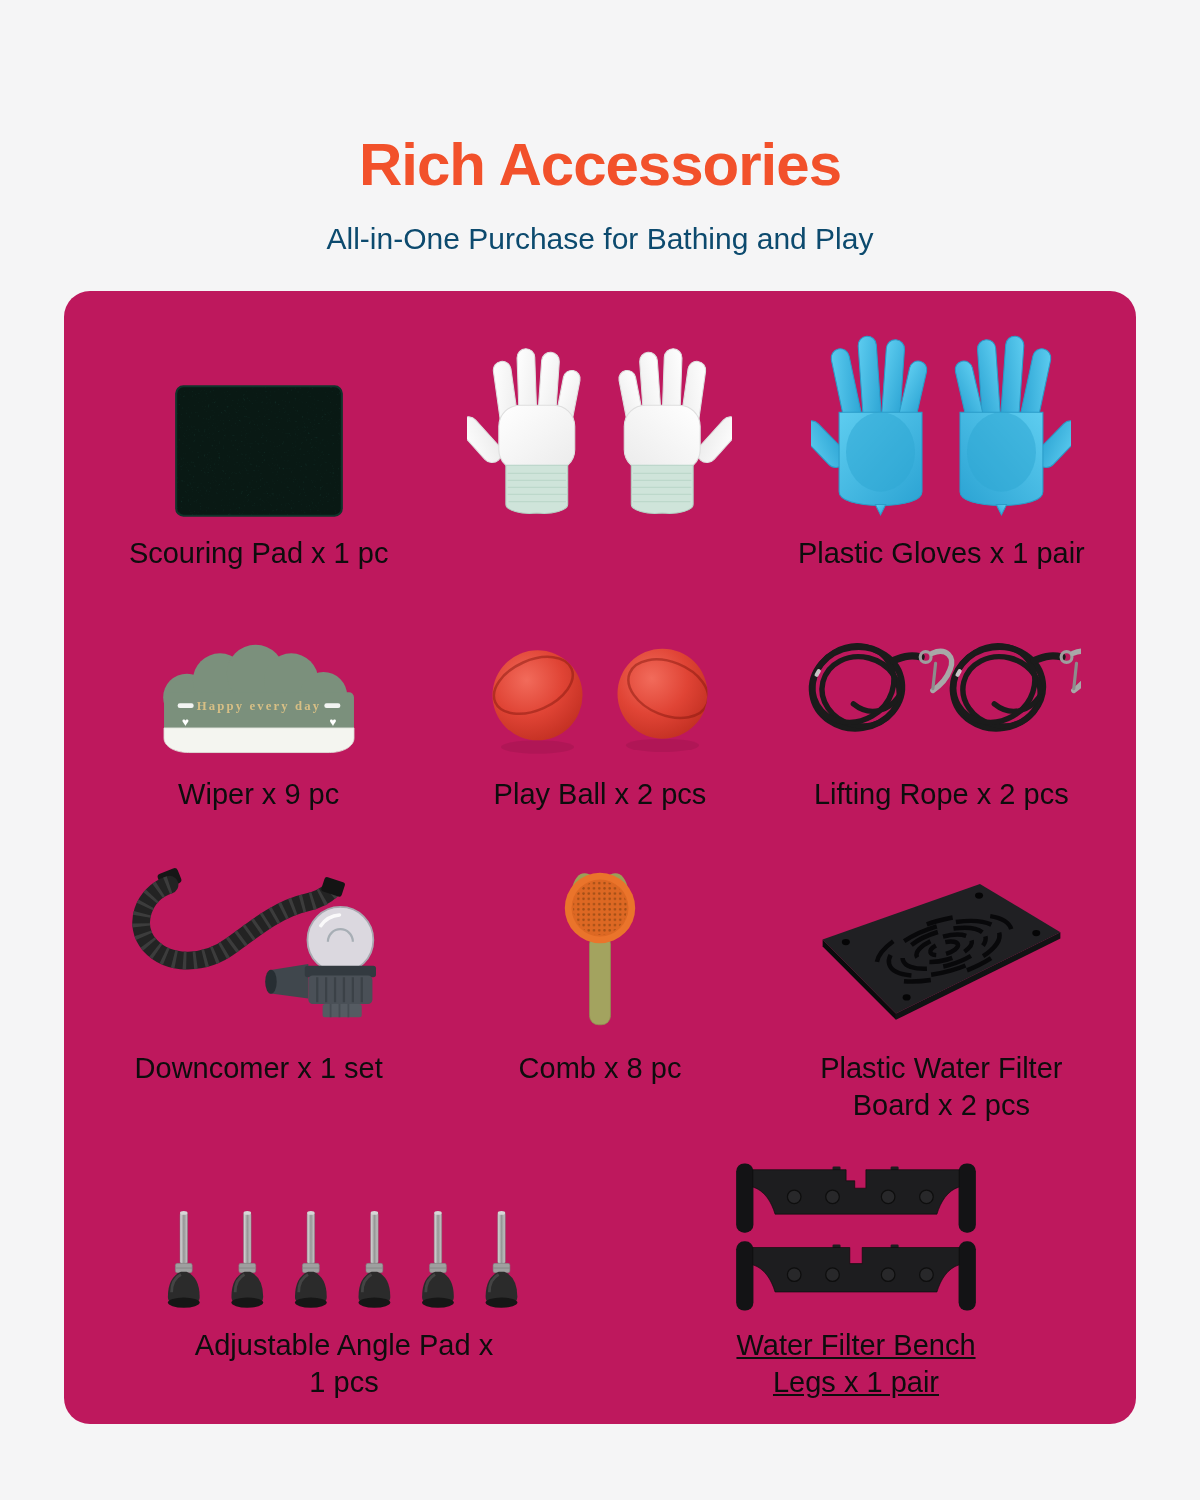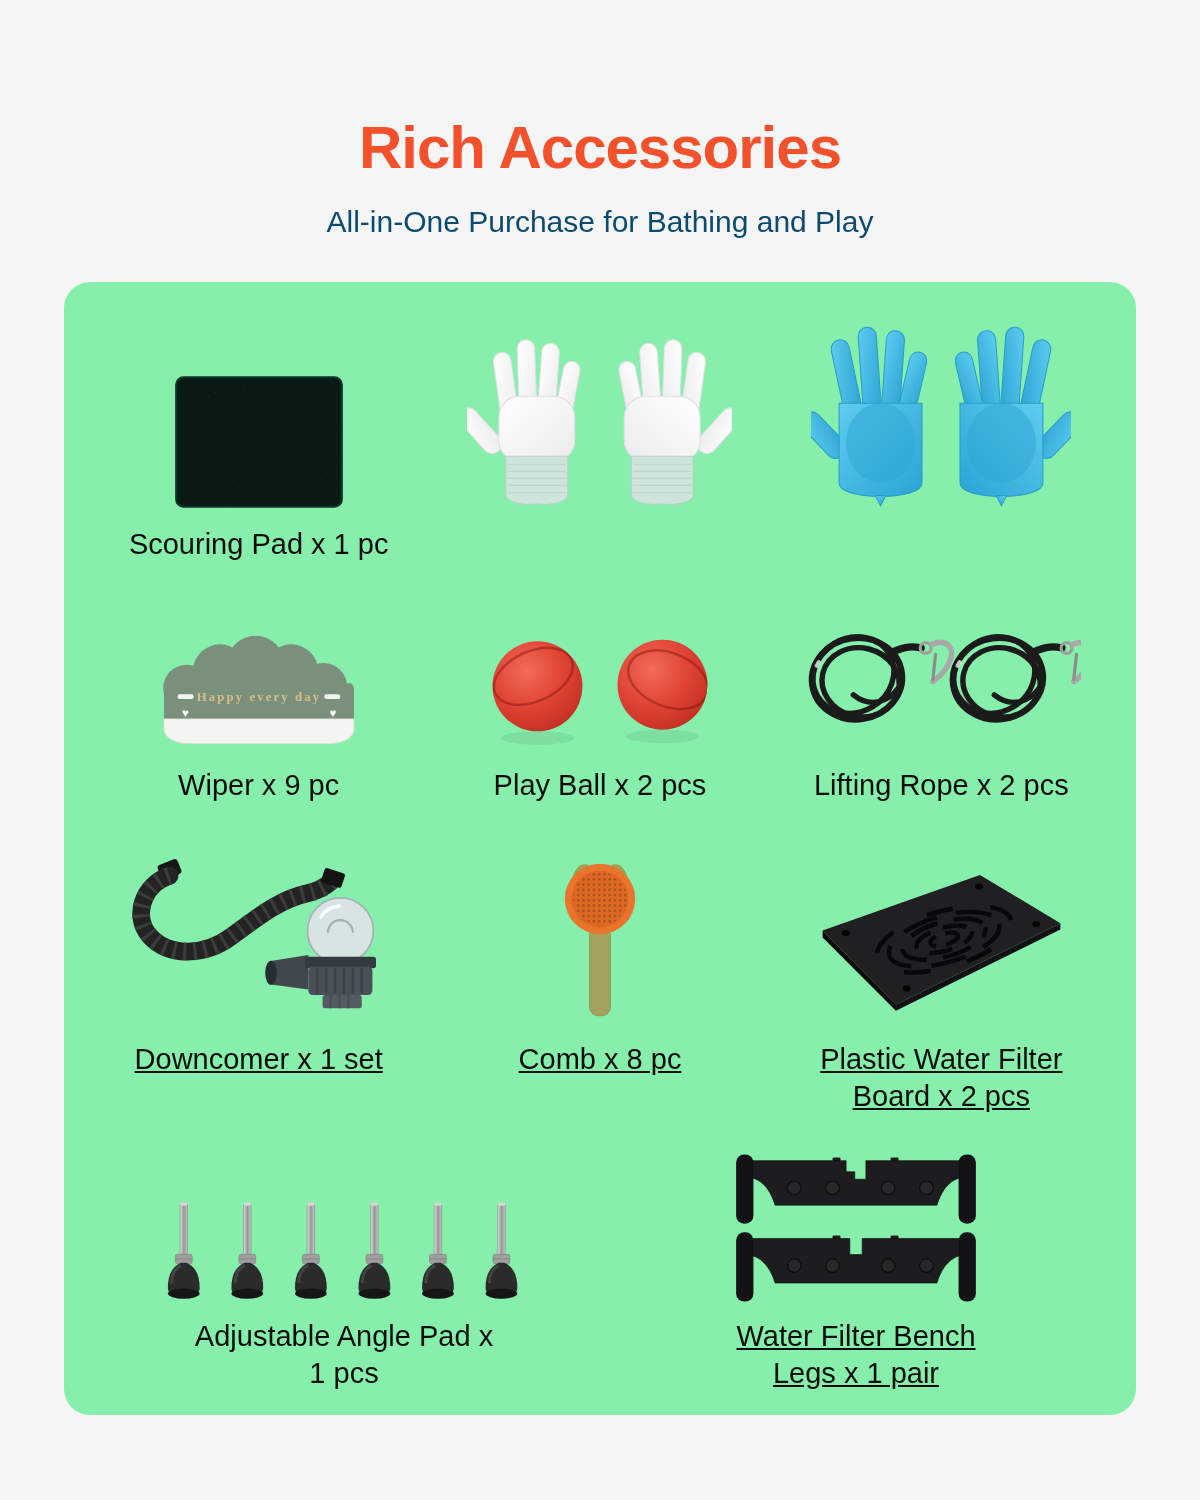--- a/index.html
+++ b/index.html
@@ -3,38 +3,38 @@
 <meta charset="utf-8">
 <style>
   html,body{margin:0;padding:0;}
   body{
     width:1200px;height:1500px;position:relative;
     background:#f5f5f6;
     font-family:"Liberation Sans","DejaVu Sans",sans-serif;
     color:#111;
     overflow:hidden;
   }
-  .header{ text-align:center; padding-top:116px; }
+  .header{ text-align:center; padding-top:116px;margin-top:17px; }
   .title{
     font-size:60px; font-weight:800; letter-spacing:-1px;
     color:#f2512b; line-height:1.05;
   }
   .subtitle{
     margin-top:26px; font-size:30px; font-weight:400; color:#0c4a6e;
   }
   .card{
-    position:absolute; left:64px; top:282px;
+    position:absolute; left:64px; top:291px;
     width:1072px; height:1133px;
-    background:#86efac; border-radius:26px;
+    background:#be185d; border-radius:26px;
     box-sizing:border-box; padding:40px 24px 0;
   }
   .row{ display:grid; grid-template-columns:1fr 1fr 1fr; }
   .row-bottom{ display:grid; grid-template-columns:1fr 1fr; }
   .row2{ margin-top:50px; }
-  .row3{ margin-top:52px;text-decoration:underline; }
+  .row3{ margin-top:52px; }
   .row-bottom{ margin-top:48px; }
   .cell{ display:flex; flex-direction:column; align-items:center; }
   .fig{ display:flex; align-items:flex-end; justify-content:center; width:100%; }
   .row1 .fig{ height:190px; }
   .row2 .fig{ height:140px; }
   .row3 .fig{ height:172px; }
   .row-bottom .fig{ height:142px; }
   .label{
     margin-top:14px; font-size:29px; line-height:1.26;
     color:#0d0d0d; text-align:center;
@@ -117,20 +117,21 @@
                 <path d="M32,94 L128,94 L128,186 C128,196 108,202 80,202 C52,202 32,196 32,186 Z"></path>
                 <path d="M74,201 L86,201 L80,213 Z"></path>
               </g>
               <ellipse cx="80" cy="140" rx="40" ry="46" fill="#2fa7d3" opacity="0.55"></ellipse>
             </g>
           </defs>
           <use href="#pgG"></use>
           <use href="#pgG" transform="translate(300,0) scale(-1,1)"></use>
         </svg>
       </div>
+      <div class="label">Plastic Gloves x 1 pair</div>
     </div>
   </div>
 
   <div class="row row2">
 
     <div class="cell">
       <div class="fig">
         <svg width="212" height="119" viewBox="0 0 250 140">
           <g fill="#7B907C">
             <circle cx="40" cy="64" r="28"></circle>

